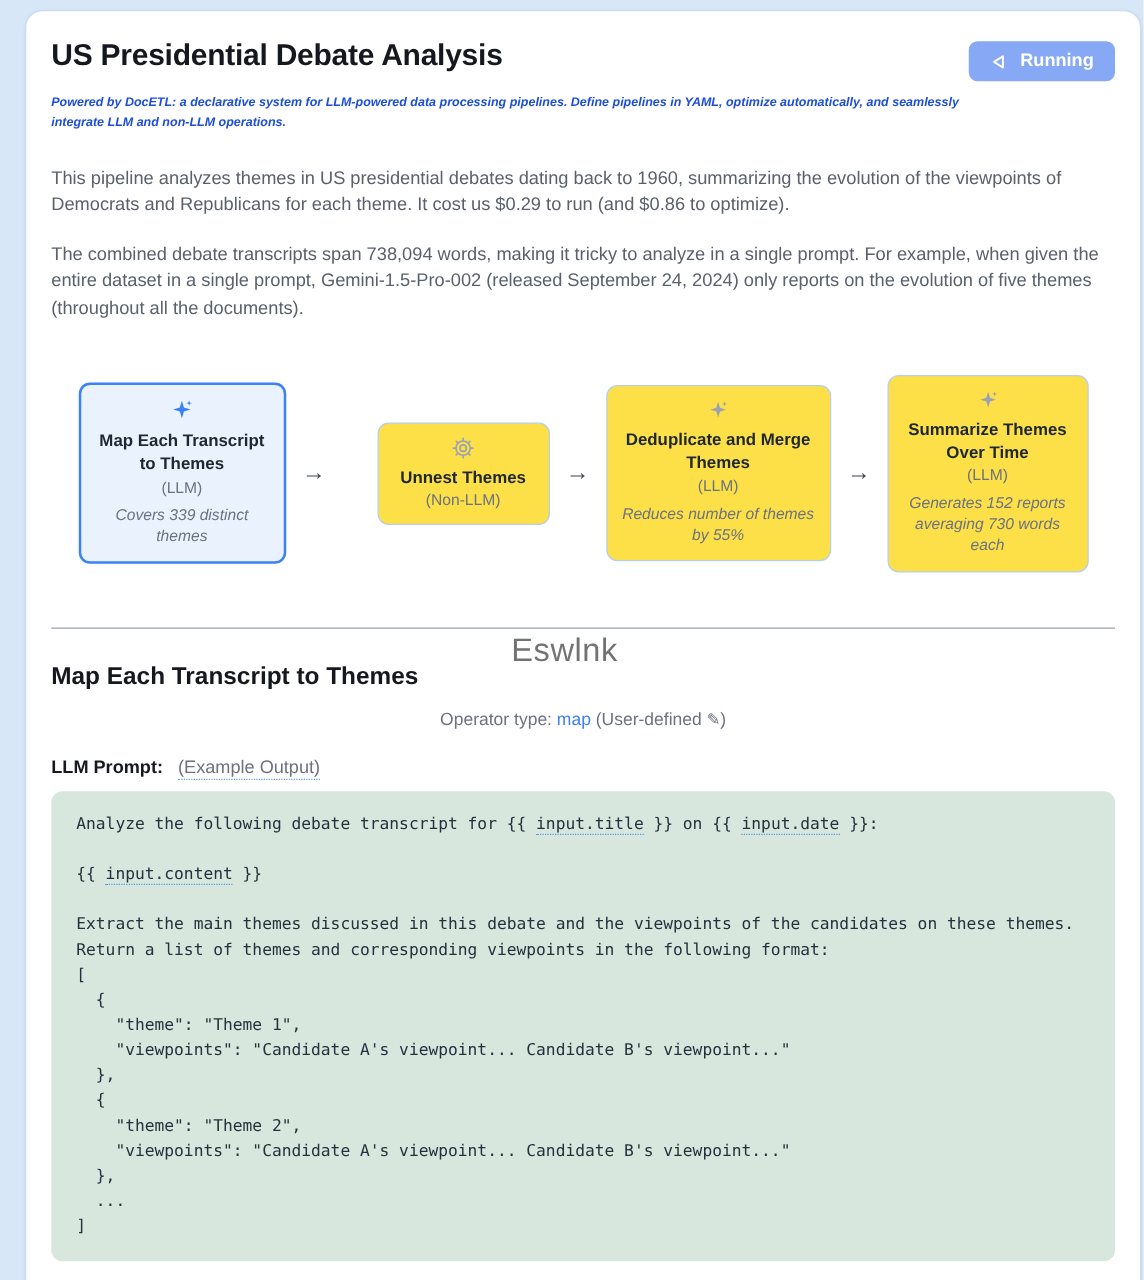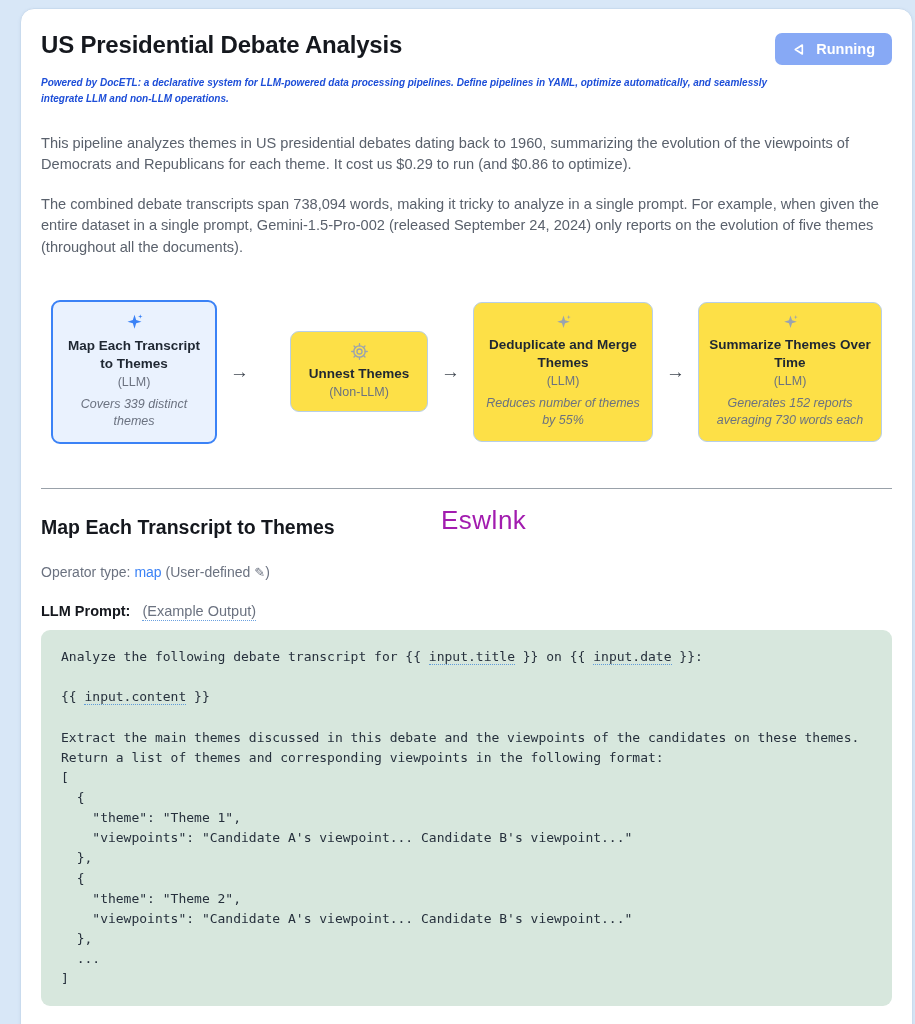--- a/index.html
+++ b/index.html
@@ -90,21 +90,21 @@
     padding: 10px 8px 12px 8px;
     cursor: pointer;
   }
   .step.selected {
     background: #eaf2fe;
     border: 2px solid #3b82f6;
   }
   .step-0 { width: 166px; }
   .step-1 { width: 138px; margin-left: 28px; }
   .step-2 { width: 180px; }
-  .step-3 { width: 184px; }
+  .step-3 { width: 161px; }
   .step-icon { display: inline-block; line-height: 0; margin-bottom: 4px; }
   .step-title {
     font-size: 13.5px;
     font-weight: 700;
     color: #1f2732;
     line-height: 1.35;
   }
   .step-type {
     font-size: 12.5px;
     color: #6b7280;
@@ -129,40 +129,41 @@
     margin: 44px 0 0 0;
   }
   
   h2.step-heading {
     margin: 27px 0 0 0;
     font-size: 19.5px;
     font-weight: 700;
     color: #15181e;
   }
   .operator-row {
-    margin-top: 25px;
+    margin-top: 14px;
     font-size: 14px;
     color: #6b7280;
+    text-align: center;
   }
   .operator-link {
     color: #3b82f6;
     text-decoration: none;
     cursor: pointer;
   }
   .pencil {
     color: #6b7280;
     font-size: 13px;
     cursor: pointer;
   }
   .watermark {
     position: absolute;
-    left: 420px;
+    left: 388px;
     top: 496px;
     font-size: 26px;
-    color: #a21caf;
+    color: #737373;
     letter-spacing: 0.5px;
     pointer-events: none;
   }
   .prompt-row {
     margin-top: 23px;
     font-size: 14.5px;
   }
   .prompt-label {
     font-weight: 700;
     color: #15181e;

